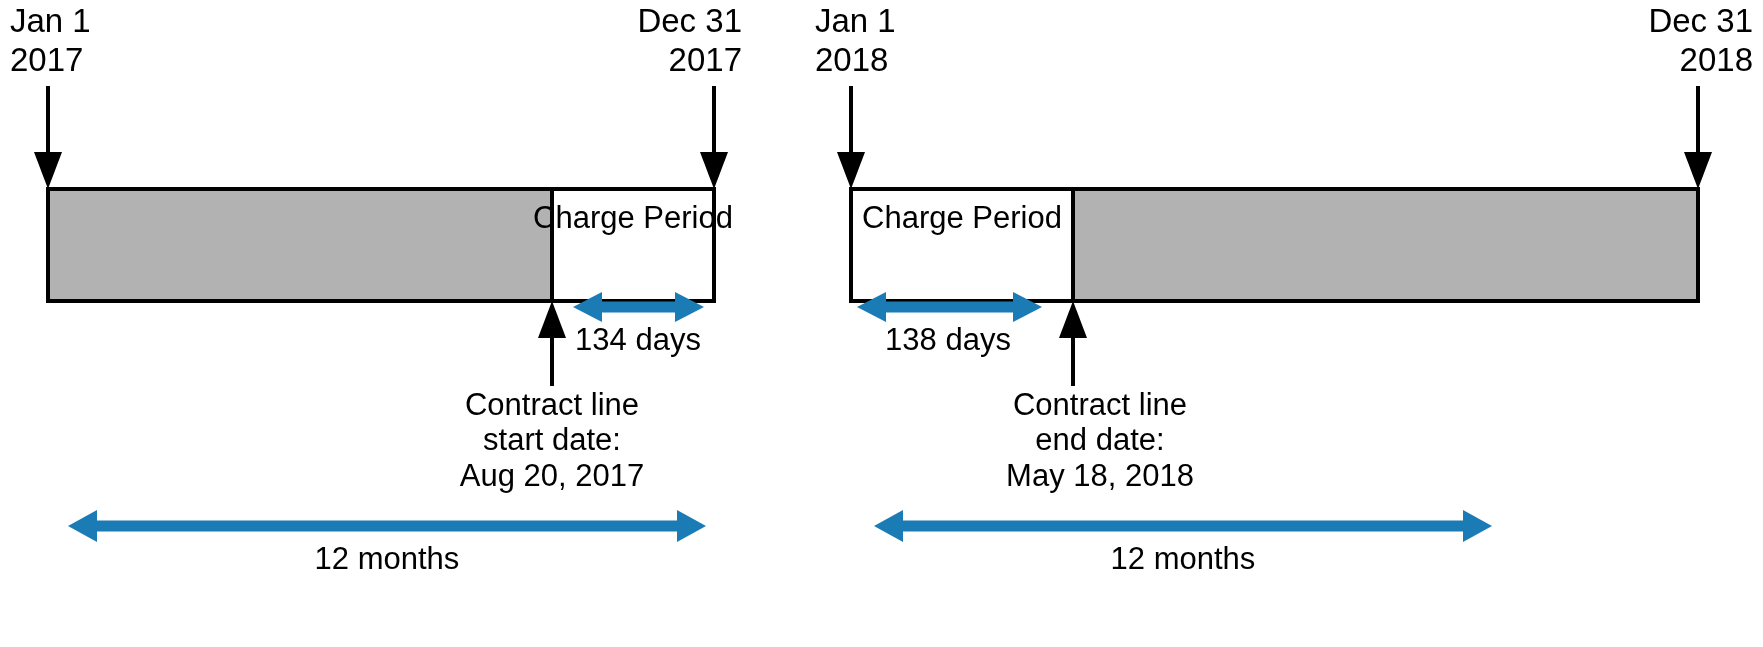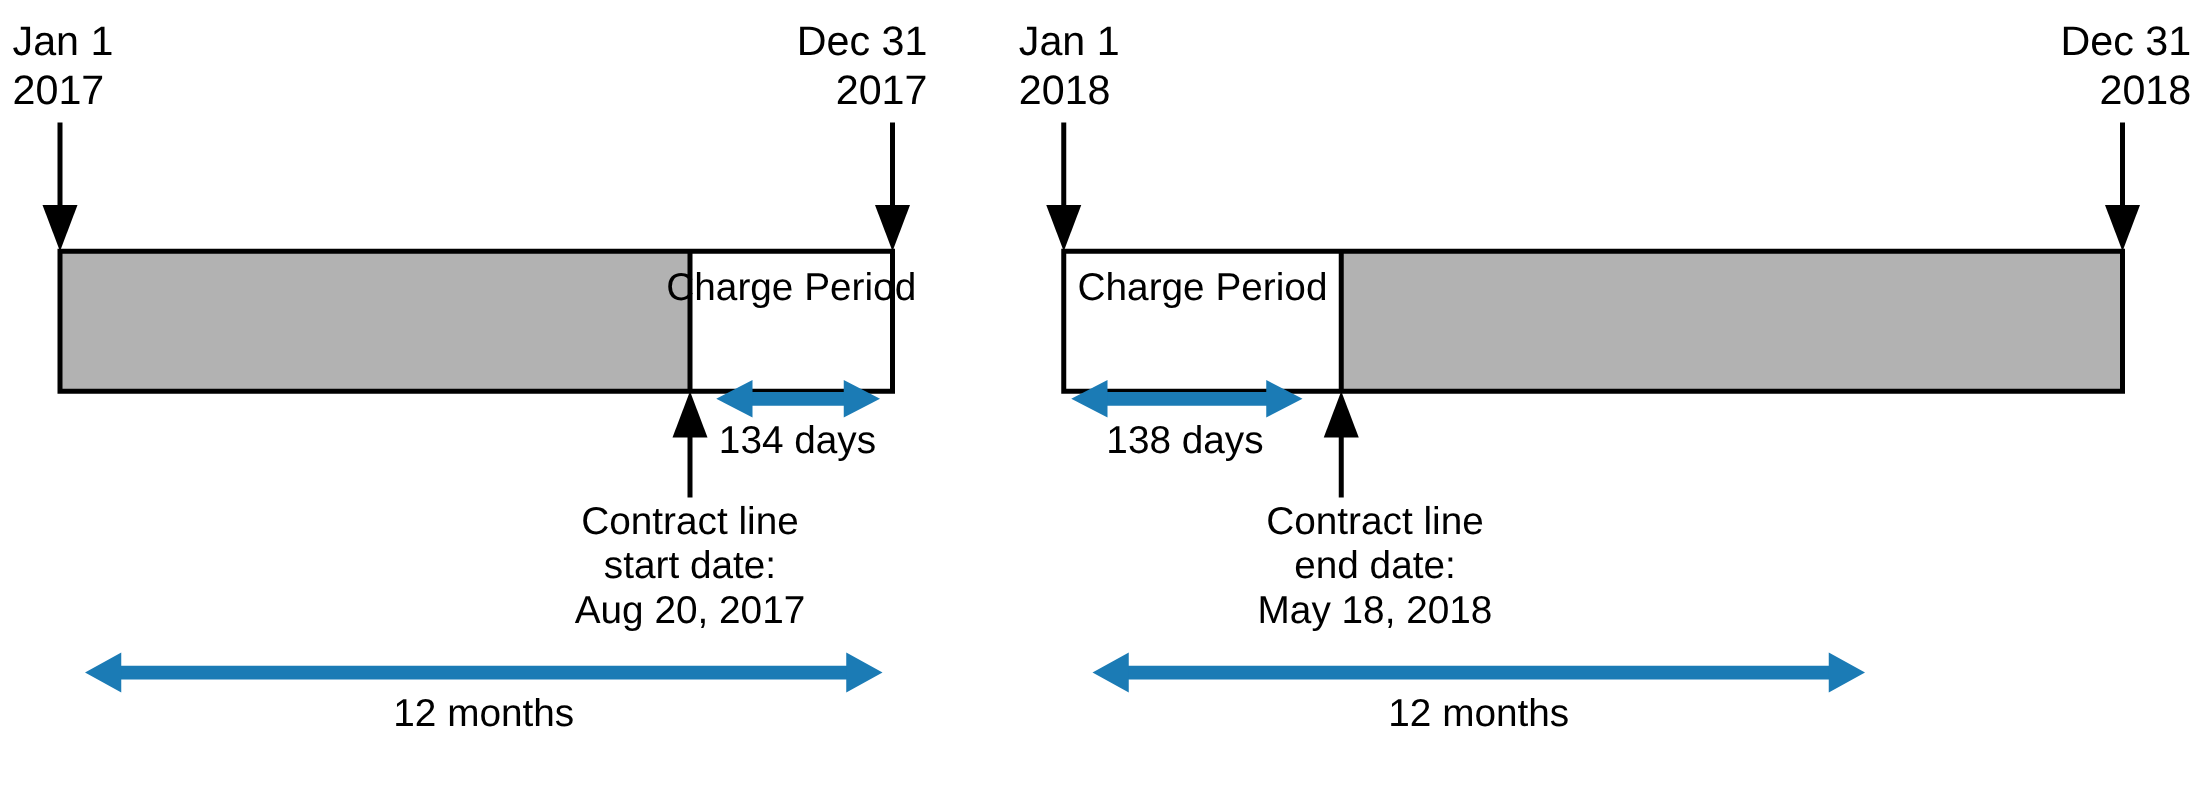--- a/index.html
+++ b/index.html
@@ -10,21 +10,20 @@
   body {
     width: 1763px;
     height: 647px;
     font-family: "Liberation Sans", sans-serif;
     overflow: hidden;
   }
   #diagram-root {
     position: relative;
     width: 1763px;
     height: 544px;
-    margin-top: 12px;
   }
   svg.diagram {
     display: block;
     width: 1763px;
     height: 647px;
   }
   text {
     font-family: "Liberation Sans", sans-serif;
     fill: #000000;
   }

